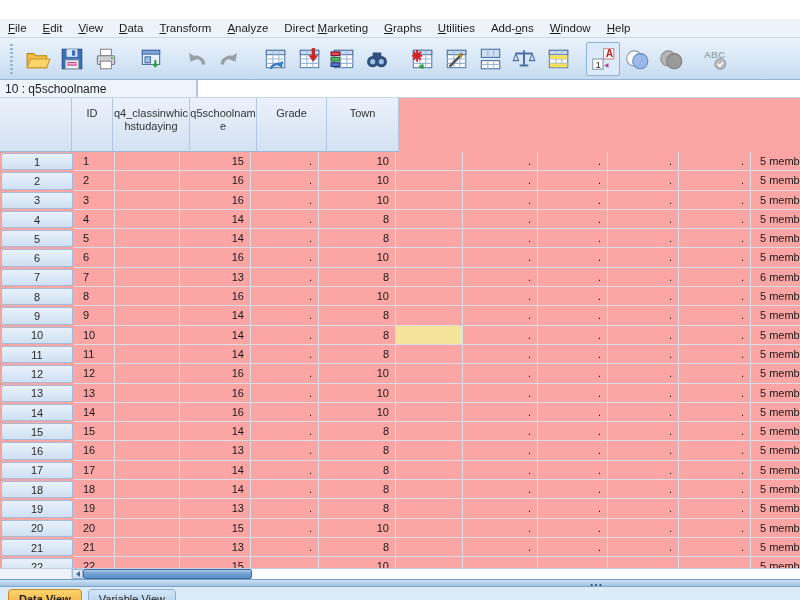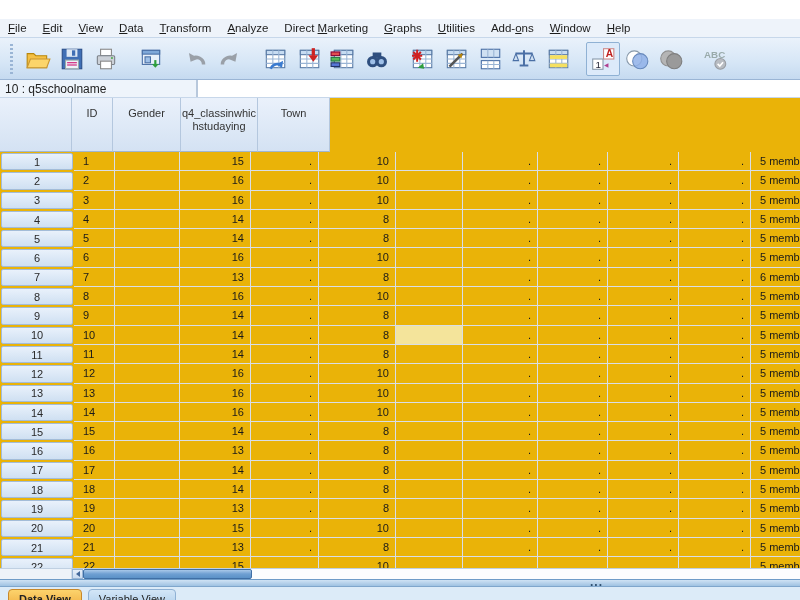--- a/index.html
+++ b/index.html
@@ -25,21 +25,21 @@
   .tbtn.gap{margin-left:11px;}
   .tbtn.pressed{background:#dceafa;border:1px solid #8fb1d4;border-radius:2px;box-sizing:border-box;}
   .tbtn svg{display:block;}
   
   .refbar{position:absolute;top:80px;left:0;width:800px;height:18px;background:#fbfdff;
     border-bottom:1px solid #c7d7ea;display:flex;box-sizing:border-box;font-size:12px;color:#222;}
   .refbox{width:198px;background:#eef4fb;border-right:2px solid #b8c8dc;
     padding:2px 0 0 5px;box-sizing:border-box;white-space:nowrap;}
   .refedit{flex:1;background:#fff;padding:2px 0 0 5px;box-sizing:border-box;}
   
-  .grid{position:absolute;top:98px;left:0;width:800px;height:470px;overflow:hidden;background:#eab308;}
+  .grid{position:absolute;top:98px;left:0;width:800px;height:470px;overflow:hidden;background:#fca5a5;}
   .ghead{display:flex;height:54px;}
   .hcell{flex:none;box-sizing:border-box;
     background:linear-gradient(180deg,#eaf1fb 0%,#d4e2f3 100%);
     border-right:1px solid #b4c7de;border-bottom:1px solid #9fb6d0;
     font-size:11px;line-height:13px;color:#333;text-align:center;
     padding-top:9px;word-break:break-all;overflow:hidden;}
   .grow{display:flex;height:19.3px;}
   .rnum{flex:none;box-sizing:border-box;display:flex;align-items:center;justify-content:center;
     font-size:11px;color:#2a2a2a;
     background:linear-gradient(180deg,#e9f1fb 0%,#cfe0f2 100%);
@@ -255,22 +255,23 @@
 
   <div class="refbar">
     <div class="refbox">10 : q5schoolname</div>
     <div class="refedit"></div>
   </div>
 
   <div class="grid">
     <div class="ghead" id="ghead">
         <div class="hcell" style="width: 72px;"></div>
         <div class="hcell" style="width: 41px;">ID</div>
-        <div class="hcell" style="width: 68px;">Gender</div>
         <div class="hcell" style="width: 77px;">q4_classinwhichstudaying</div>
+        <div class="hcell" style="width: 67px;">q5schoolname</div>
+        <div class="hcell" style="width: 70px;">Grade</div>
         <div class="hcell" style="width: 72px;">Town</div>
       </div>
     <div id="gbody">
         <div class="grow">
           <div class="rnum" style="width: 72px;">1</div>
           <div class="dcell al-l" style="width: 41px;">1</div>
           <div class="dcell al-l" style="width: 65px;"></div>
           <div class="dcell al-r" style="width: 71px;">15</div>
           <div class="dcell al-r" style="width: 68px;">.</div>
           <div class="dcell al-r" style="width: 77px;">10</div>

